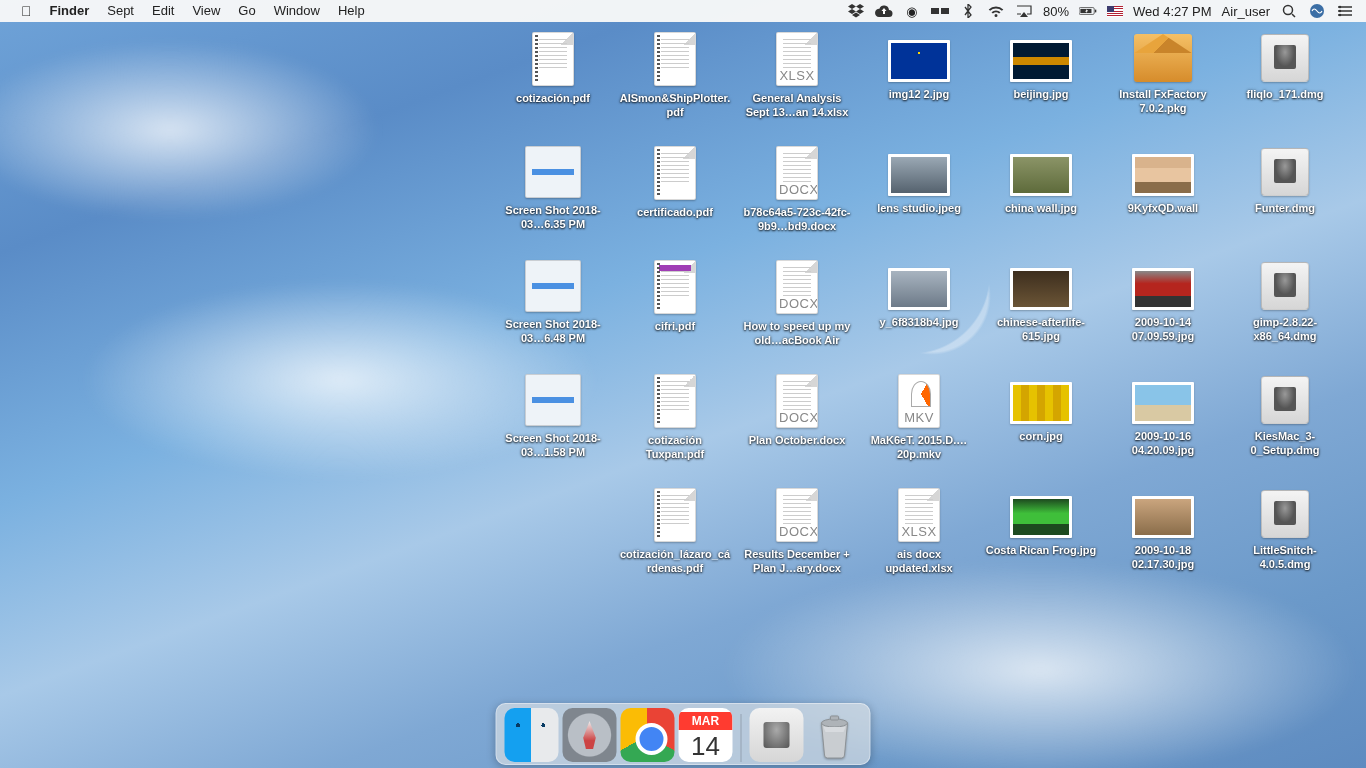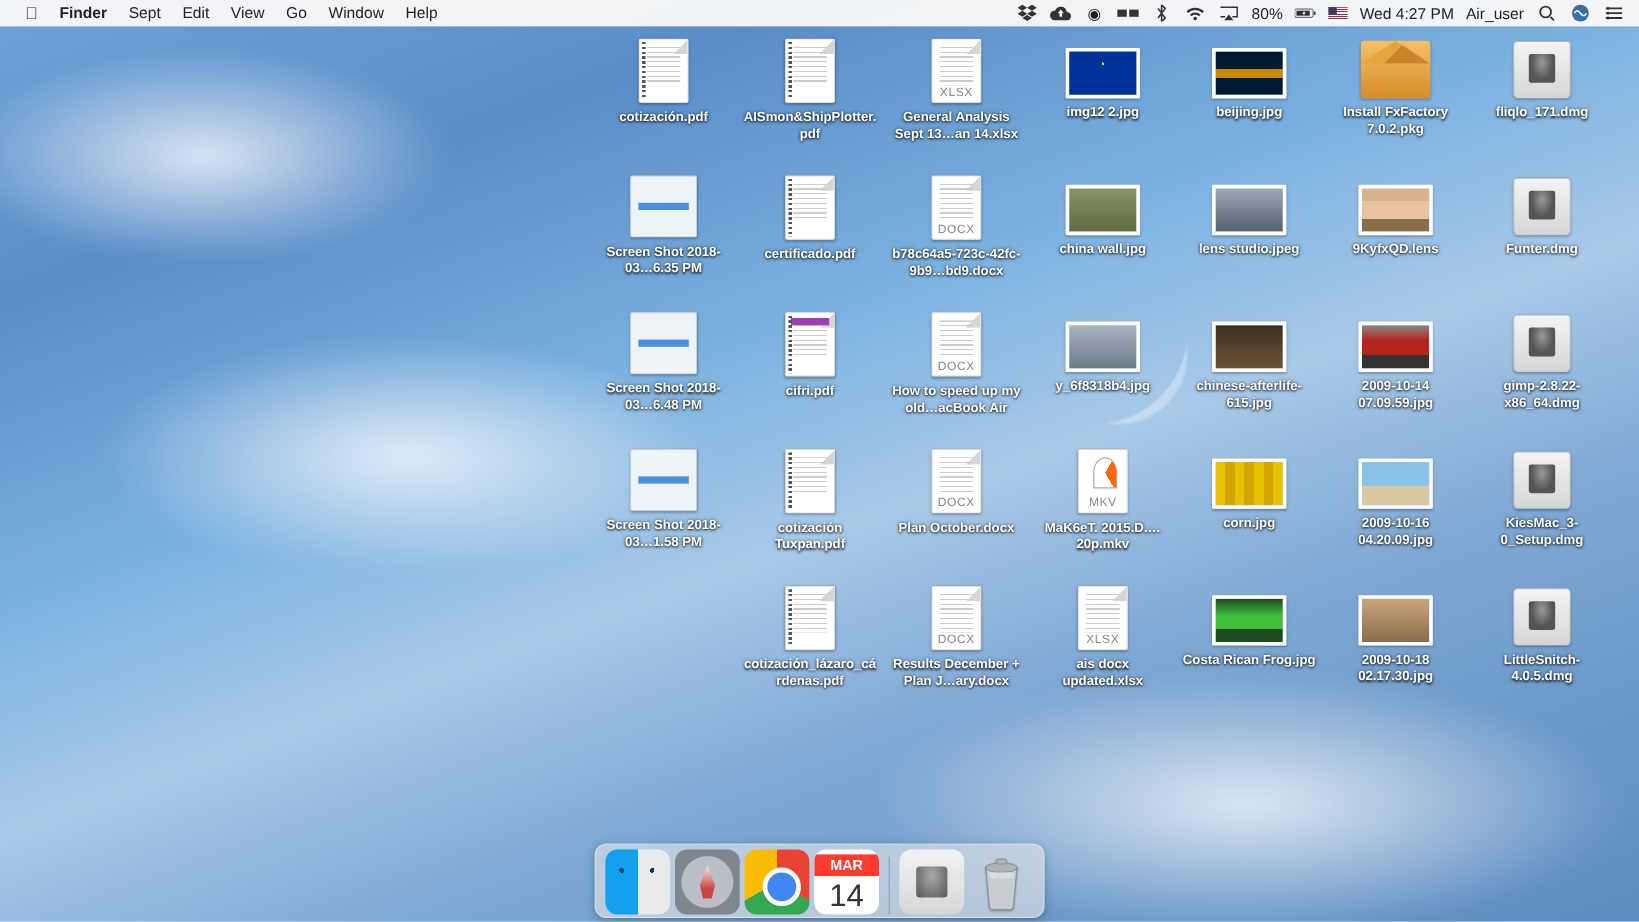--- a/index.html
+++ b/index.html
@@ -32,21 +32,21 @@
 .flag{width:16px;height:11px;background:linear-gradient(#b22234 0 8%,#fff 8% 16%,#b22234 16% 24%,#fff 24% 32%,#b22234 32% 40%,#fff 40% 48%,#b22234 48% 56%,#fff 56% 64%,#b22234 64% 72%,#fff 72% 80%,#b22234 80% 88%,#fff 88% 100%);position:relative;}
 .flag::before{content:"";position:absolute;left:0;top:0;width:7px;height:6px;background:#3c3b6e;}
 
 
 .desktop{position:absolute;top:22px;left:0;right:0;bottom:0;}
 .grid{position:absolute;right:20px;top:8px;display:grid;grid-template-columns:repeat(7,122px);grid-auto-rows:112px;gap:2px 0;}
 .item{display:flex;flex-direction:column;align-items:center;justify-content:flex-start;text-align:center;cursor:default;position:relative;}
 .thumb{width:56px;height:52px;background:#fff;border:1px solid rgba(0,0,0,.15);border-radius:2px;box-shadow:0 1px 2px rgba(0,0,0,.25);margin-top:2px;display:flex;align-items:flex-end;justify-content:center;position:relative;overflow:hidden;}
 .thumb.page{width:42px;height:54px;}
 .thumb.page::before{content:"";position:absolute;right:0;top:0;width:12px;height:12px;background:linear-gradient(135deg,#fff 50%, #d6d6d6 50%);}
-.thumb .tag{position:absolute;bottom:2px;left:2px;right:2px;font-size:10px;color:#888;background:rgba(255,255,255,.85);text-align:center;letter-spacing:.5px;}
+.thumb .tag{position:absolute;bottom:2px;left:2px;right:2px;font-size:13px;color:#888;background:rgba(255,255,255,.85);text-align:center;letter-spacing:.5px;}
 .thumb.img{width:62px;height:42px;margin-top:10px;border:3px solid #fff;border-radius:1px;}
 .thumb.dmg{width:48px;height:48px;background:linear-gradient(#f4f4f4,#d6d6d6);border-radius:4px;margin-top:4px;}
 .thumb.dmg::after{content:"";position:absolute;inset:10px 12px 12px 12px;background:radial-gradient(ellipse at 50% 30%, #999, #555 60%);border-radius:2px;}
 .thumb.pkg{width:58px;height:48px;background:linear-gradient(#f5c066,#d68c2b);border:none;border-radius:3px;margin-top:4px;}
 .thumb.pkg::before{content:"";position:absolute;inset:0 0 60% 0;background:linear-gradient(135deg,#e8a43c 50%,#c9842a 50%);clip-path:polygon(0 100%,50% 0,100% 100%);}
 .thumb.mkv{width:42px;height:54px;background:#fff;}
 .thumb.mkv::after{content:"";position:absolute;left:12px;top:6px;width:18px;height:24px;background:conic-gradient(#fff 0deg 30deg,#f60 30deg 150deg,#fff 150deg 360deg);border-radius:50% 50% 0 0;border:1px solid #aaa;}
 .name{font-size:11px;font-weight:700;color:#fff;text-shadow:0 1px 2px rgba(0,0,0,.8),0 0 3px rgba(0,0,0,.6);line-height:1.25;margin-top:6px;max-width:120px;word-wrap:break-word;padding:0 3px;}
 .thumb .lines{position:absolute;inset:6px 6px 14px 6px;background:repeating-linear-gradient(#ccc 0 1px, transparent 1px 4px);}
 .thumb.spiral::after{content:"";position:absolute;left:2px;top:2px;bottom:2px;width:3px;background:repeating-linear-gradient(#555 0 2px,transparent 2px 4px);}
@@ -218,30 +218,30 @@
         <div class="name">certificado.pdf</div>
       </div>
       <div class="item">
         <div class="thumb page">
           <div class="lines"></div>
           <div class="tag">DOCX</div>
         </div>
         <div class="name">b78c64a5-723c-42fc-9b9…bd9.docx</div>
       </div>
       <div class="item">
+        <div class="thumb img fill-lens"></div>
+        <div class="name">lens studio.jpeg</div>
+      </div>
+      <div class="item">
         <div class="thumb img fill-wall"></div>
         <div class="name">china wall.jpg</div>
       </div>
       <div class="item">
-        <div class="thumb img fill-lens"></div>
-        <div class="name">lens studio.jpeg</div>
-      </div>
-      <div class="item">
         <div class="thumb img fill-face"></div>
-        <div class="name">9KyfxQD.lens</div>
+        <div class="name">9KyfxQD.wall</div>
       </div>
       <div class="item">
         <div class="thumb dmg"></div>
         <div class="name">Funter.dmg</div>
       </div>
       <div class="item">
         <div class="thumb fill-shot"></div>
         <div class="name">Screen Shot 2018-03…6.48 PM</div>
       </div>
       <div class="item">

